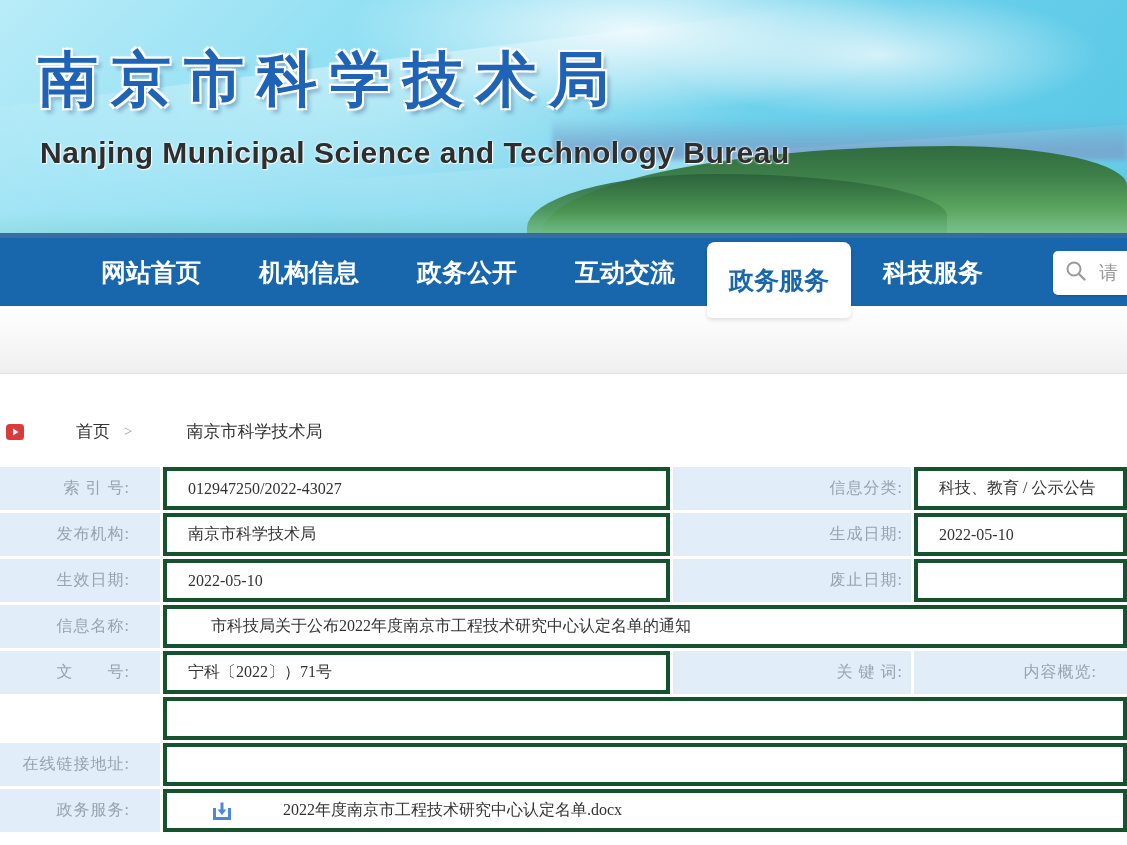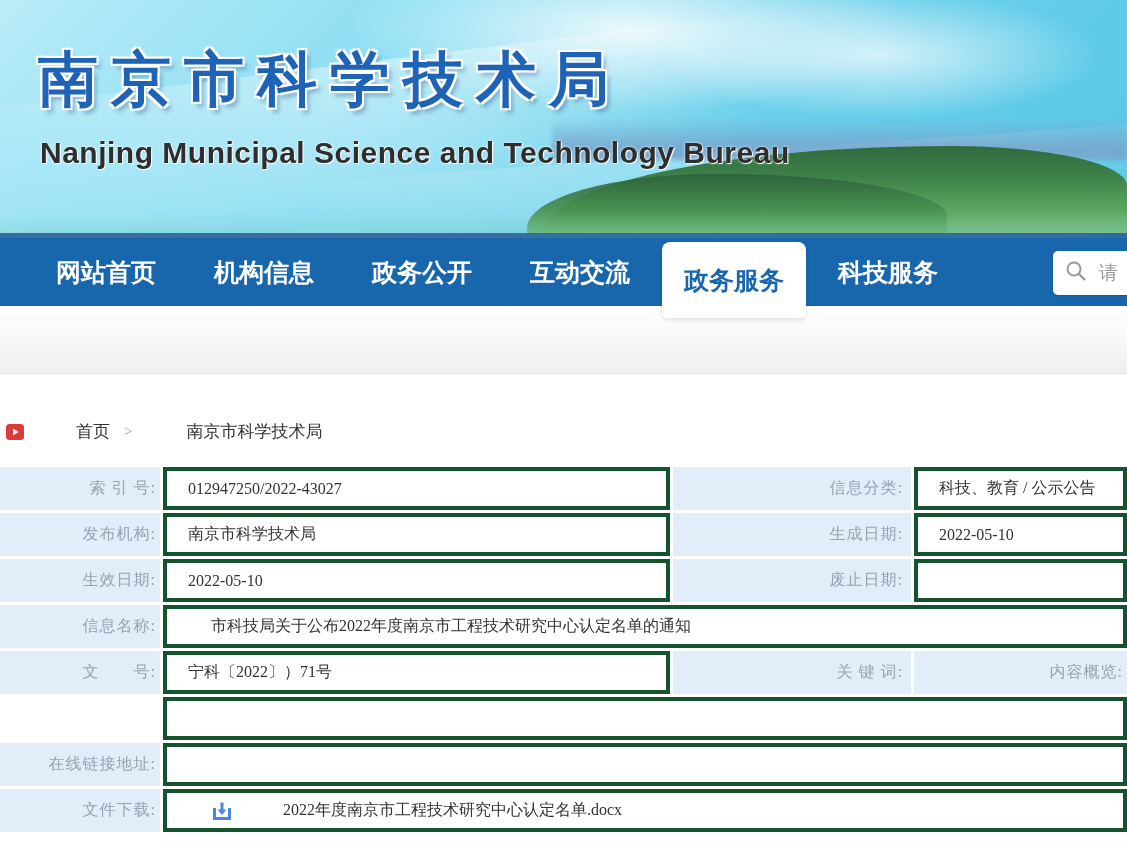--- a/index.html
+++ b/index.html
@@ -35,21 +35,21 @@
   .banner-title { position: absolute; left: 38px; top: 40px; font-size: 60px; font-weight: bold;
     color: #1e63b6; letter-spacing: 13px; white-space: nowrap;
     text-shadow: -2px -2px 0 #fff, 2px -2px 0 #fff, -2px 2px 0 #fff, 2px 2px 0 #fff,
                  0 0 4px #fff, 4px 5px 4px rgba(20,60,120,.35); }
   .banner-subtitle { position: absolute; left: 40px; top: 136px; font-size: 30px; font-weight: bold;
     color: #2e2e2e; letter-spacing: .5px; white-space: nowrap;
     text-shadow: 0 0 3px rgba(255,255,255,.95), 1px 1px 0 rgba(255,255,255,.9); }
 
   
   .nav { position: relative; width: 100%; height: 68px; background: #1866ac; z-index: 10; }
-  .nav-inner { display: flex; align-items: center; height: 100%; padding-left: 27px; }
+  .nav-inner { display: flex; align-items: center; height: 100%; padding-left: 72px; }
   .nav-item { color: #fff; font-size: 25px; font-weight: bold; padding: 0 26px; margin: 0 3px;
     height: 100%; display: flex; align-items: center; cursor: pointer; white-space: nowrap; }
   .nav-item.active { position: relative; top: 8px; height: 76px; background: #fff; color: #1866ac;
     border-radius: 8px 8px 5px 5px; padding: 0 22px; padding-bottom: 24px;
     align-items: center; z-index: 12; box-shadow: 0 2px 4px rgba(0,0,0,.12); }
   .nav-item.active .nav-label { position: relative; top: 12px; }
   .search-box { position: absolute; left: 1053px; top: 13px; width: 240px; height: 44px;
     background: #fff; border-radius: 5px; display: flex; align-items: center; padding: 0 12px;
     box-shadow: 0 1px 2px rgba(0,0,0,.15); }
   .search-box svg { flex: 0 0 auto; }
@@ -67,21 +67,21 @@
   .crumb-icon { width: 18px; height: 18px; margin-right: 12px; display: inline-flex; }
   .crumb-link { color: #333; cursor: pointer; text-decoration: none; margin-left: 40px; }
   .crumb-sep { color: #999; margin: 0 14px; font-size: 15px; }
 
   
   .info-table { margin-top: 24px; display: grid;
     grid-template-columns: 160px 507px 238px minmax(0, 1fr);
     column-gap: 3px; row-gap: 3px; }
   .cell { height: 43px; display: flex; align-items: center; font-size: 16px; overflow: hidden; }
   .label-cell { background: #e1edf9; color: #96a3b1; justify-content: flex-end;
-    padding-right: 4px; letter-spacing: 1px; white-space: nowrap; }
+    padding-right: 30px; letter-spacing: 1px; white-space: nowrap; }
   .label-cell.right-col { padding-right: 8px; }
   .value-cell { background: #fff; border: 4px solid #14532d; color: #333; padding-left: 21px;
     white-space: nowrap; }
   .value-cell.span3 { grid-column: 2 / 5; padding-left: 44px; }
   .file-link { display: flex; align-items: center; color: #333; text-decoration: none; cursor: pointer; }
   .dl-icon { margin-right: 50px; display: inline-flex; }
 </style>
 </head>
 <body>
 
@@ -169,21 +169,21 @@
     <div class="cell label-cell">文　　号:</div>
     <div class="cell value-cell">宁科〔2022〕）71号</div>
     <div class="cell label-cell right-col">关 键 词:</div>
 
     <div class="cell label-cell">内容概览:</div>
     <div class="cell value-cell span3"></div>
 
     <div class="cell label-cell">在线链接地址:</div>
     <div class="cell value-cell span3"></div>
 
-    <div class="cell label-cell">文件下载:</div>
+    <div class="cell label-cell">政务服务:</div>
     <div class="cell value-cell span3">
       <a class="file-link">
         <span class="dl-icon">
           <svg width="22" height="22" viewBox="0 0 22 22">
             <path d="M3.5 8 V18.5 H18.5 V8" fill="none" stroke="#4a87dd" stroke-width="3"></path>
             <line x1="11" y1="2.5" x2="11" y2="10" stroke="#4a87dd" stroke-width="3"></line>
             <path d="M6.5 9.5 L11 15 L15.5 9.5 Z" fill="#4a87dd"></path>
           </svg>
         </span>
         <span>2022年度南京市工程技术研究中心认定名单.docx</span>

